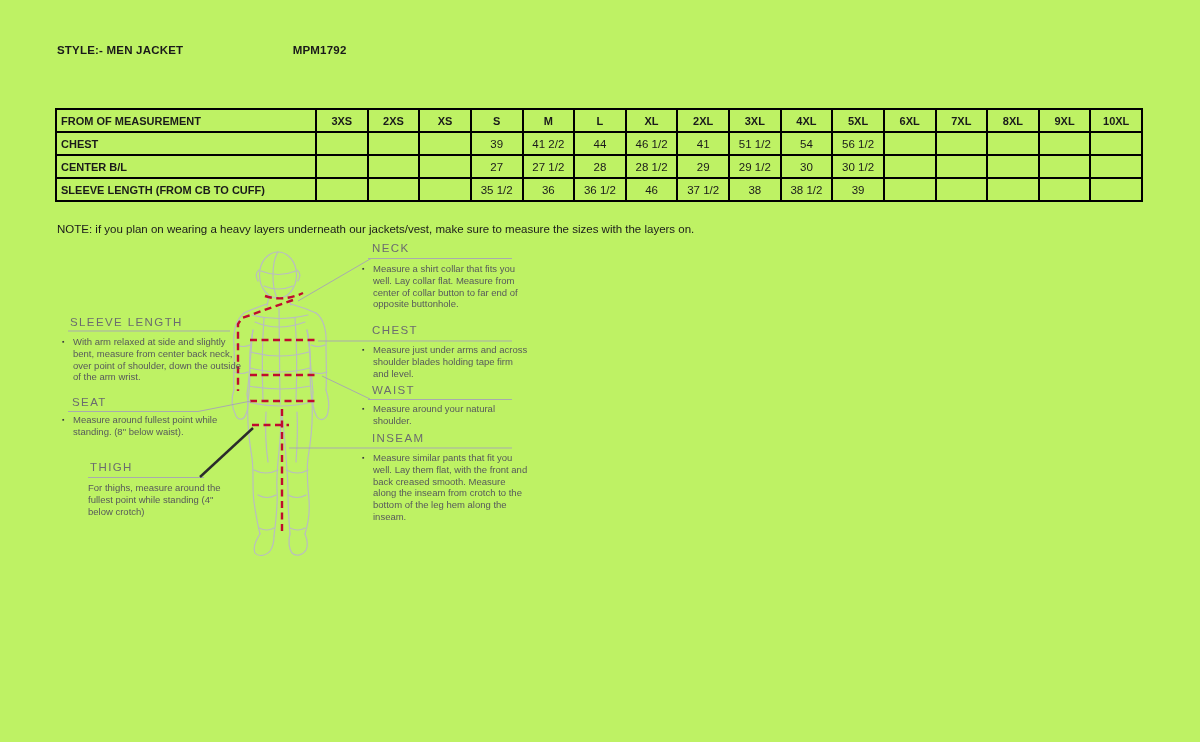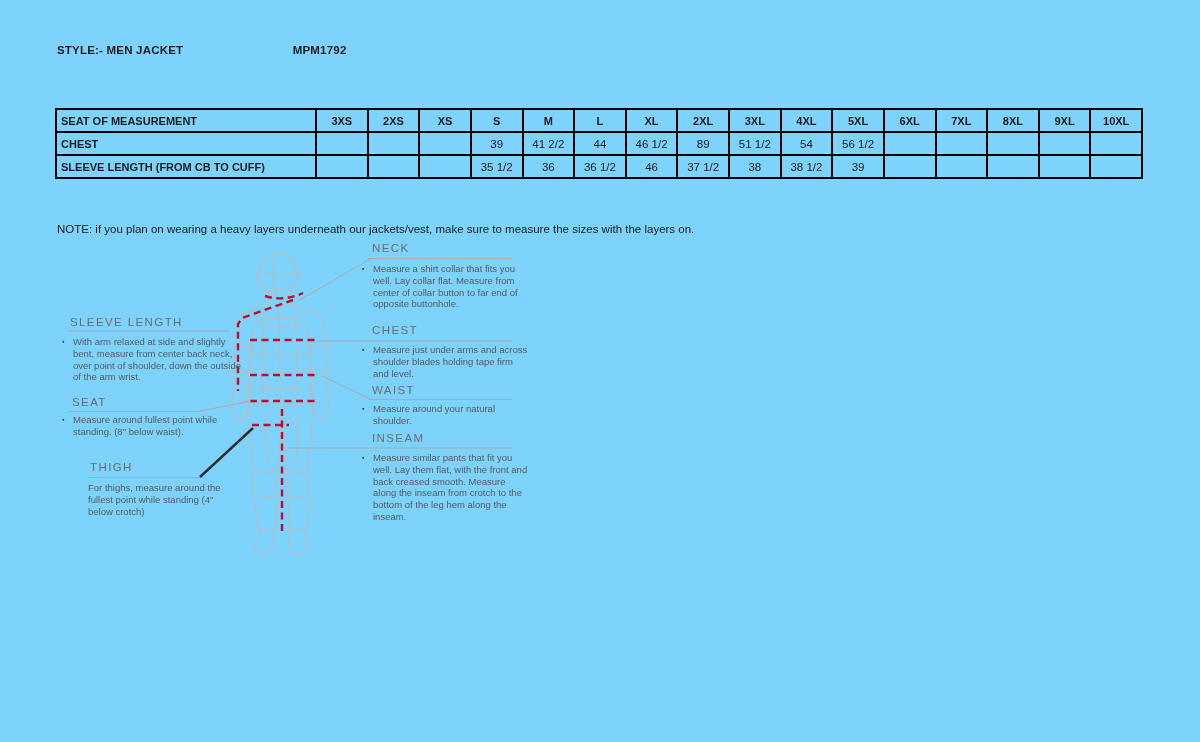--- a/index.html
+++ b/index.html
@@ -1,16 +1,16 @@
 <!DOCTYPE html>
 <html><head>
 <meta charset="utf-8">
 <style>
   html,body{margin:0;padding:0;background:#ffffff;}
-  .page{position:relative;width:1200px;height:742px;background:#7dd3fc;overflow:hidden;
+  .page{position:relative;width:1200px;height:742px;background:#bef264;overflow:hidden;
         font-family:"Liberation Sans",sans-serif;color:#1a1a1a;}
   .title-row{position:absolute;left:57px;top:44px;font-size:11.5px;font-weight:bold;letter-spacing:.2px;}
   .title-row .code{margin-left:106px;}
   table.size-table{position:absolute;left:55px;top:108px;width:1088px;border-collapse:collapse;
         table-layout:fixed;z-index:2;}
   table.size-table th,table.size-table td{border:2px solid #000;padding:0 3px;height:21px;
         font-size:11px;text-align:center;white-space:nowrap;overflow:hidden;}
   table.size-table td{height:21px;font-size:11.5px;font-weight:normal;}
   table.size-table th{font-weight:bold;}
   table.size-table th.pom, table.size-table td.rowlabel{text-align:left;padding-left:4px;}
@@ -37,21 +37,21 @@
     <span class="code">MPM1792</span>
   </div>
 
   <table class="size-table">
     <colgroup>
       <col style="width:260px">
       <col span="16">
     </colgroup>
     <thead>
       <tr>
-        <th class="pom">SEAT OF MEASUREMENT</th>
+        <th class="pom">FROM OF MEASUREMENT</th>
         <th>3XS</th>
         <th>2XS</th>
         <th>XS</th>
         <th>S</th>
         <th>M</th>
         <th>L</th>
         <th>XL</th>
         <th>2XL</th>
         <th>3XL</th>
         <th>4XL</th>
@@ -66,24 +66,43 @@
     <tbody>
       <tr>
         <td class="rowlabel">CHEST</td>
         <td></td>
         <td></td>
         <td></td>
         <td>39</td>
         <td>41 2/2</td>
         <td>44</td>
         <td>46 1/2</td>
-        <td>89</td>
+        <td>41</td>
         <td>51 1/2</td>
         <td>54</td>
         <td>56 1/2</td>
+        <td></td>
+        <td></td>
+        <td></td>
+        <td></td>
+        <td></td>
+      </tr>
+      <tr>
+        <td class="rowlabel">CENTER B/L</td>
+        <td></td>
+        <td></td>
+        <td></td>
+        <td>27</td>
+        <td>27 1/2</td>
+        <td>28</td>
+        <td>28 1/2</td>
+        <td>29</td>
+        <td>29 1/2</td>
+        <td>30</td>
+        <td>30 1/2</td>
         <td></td>
         <td></td>
         <td></td>
         <td></td>
         <td></td>
       </tr>
       <tr>
         <td class="rowlabel">SLEEVE LENGTH (FROM CB TO CUFF)</td>
         <td></td>
         <td></td>

